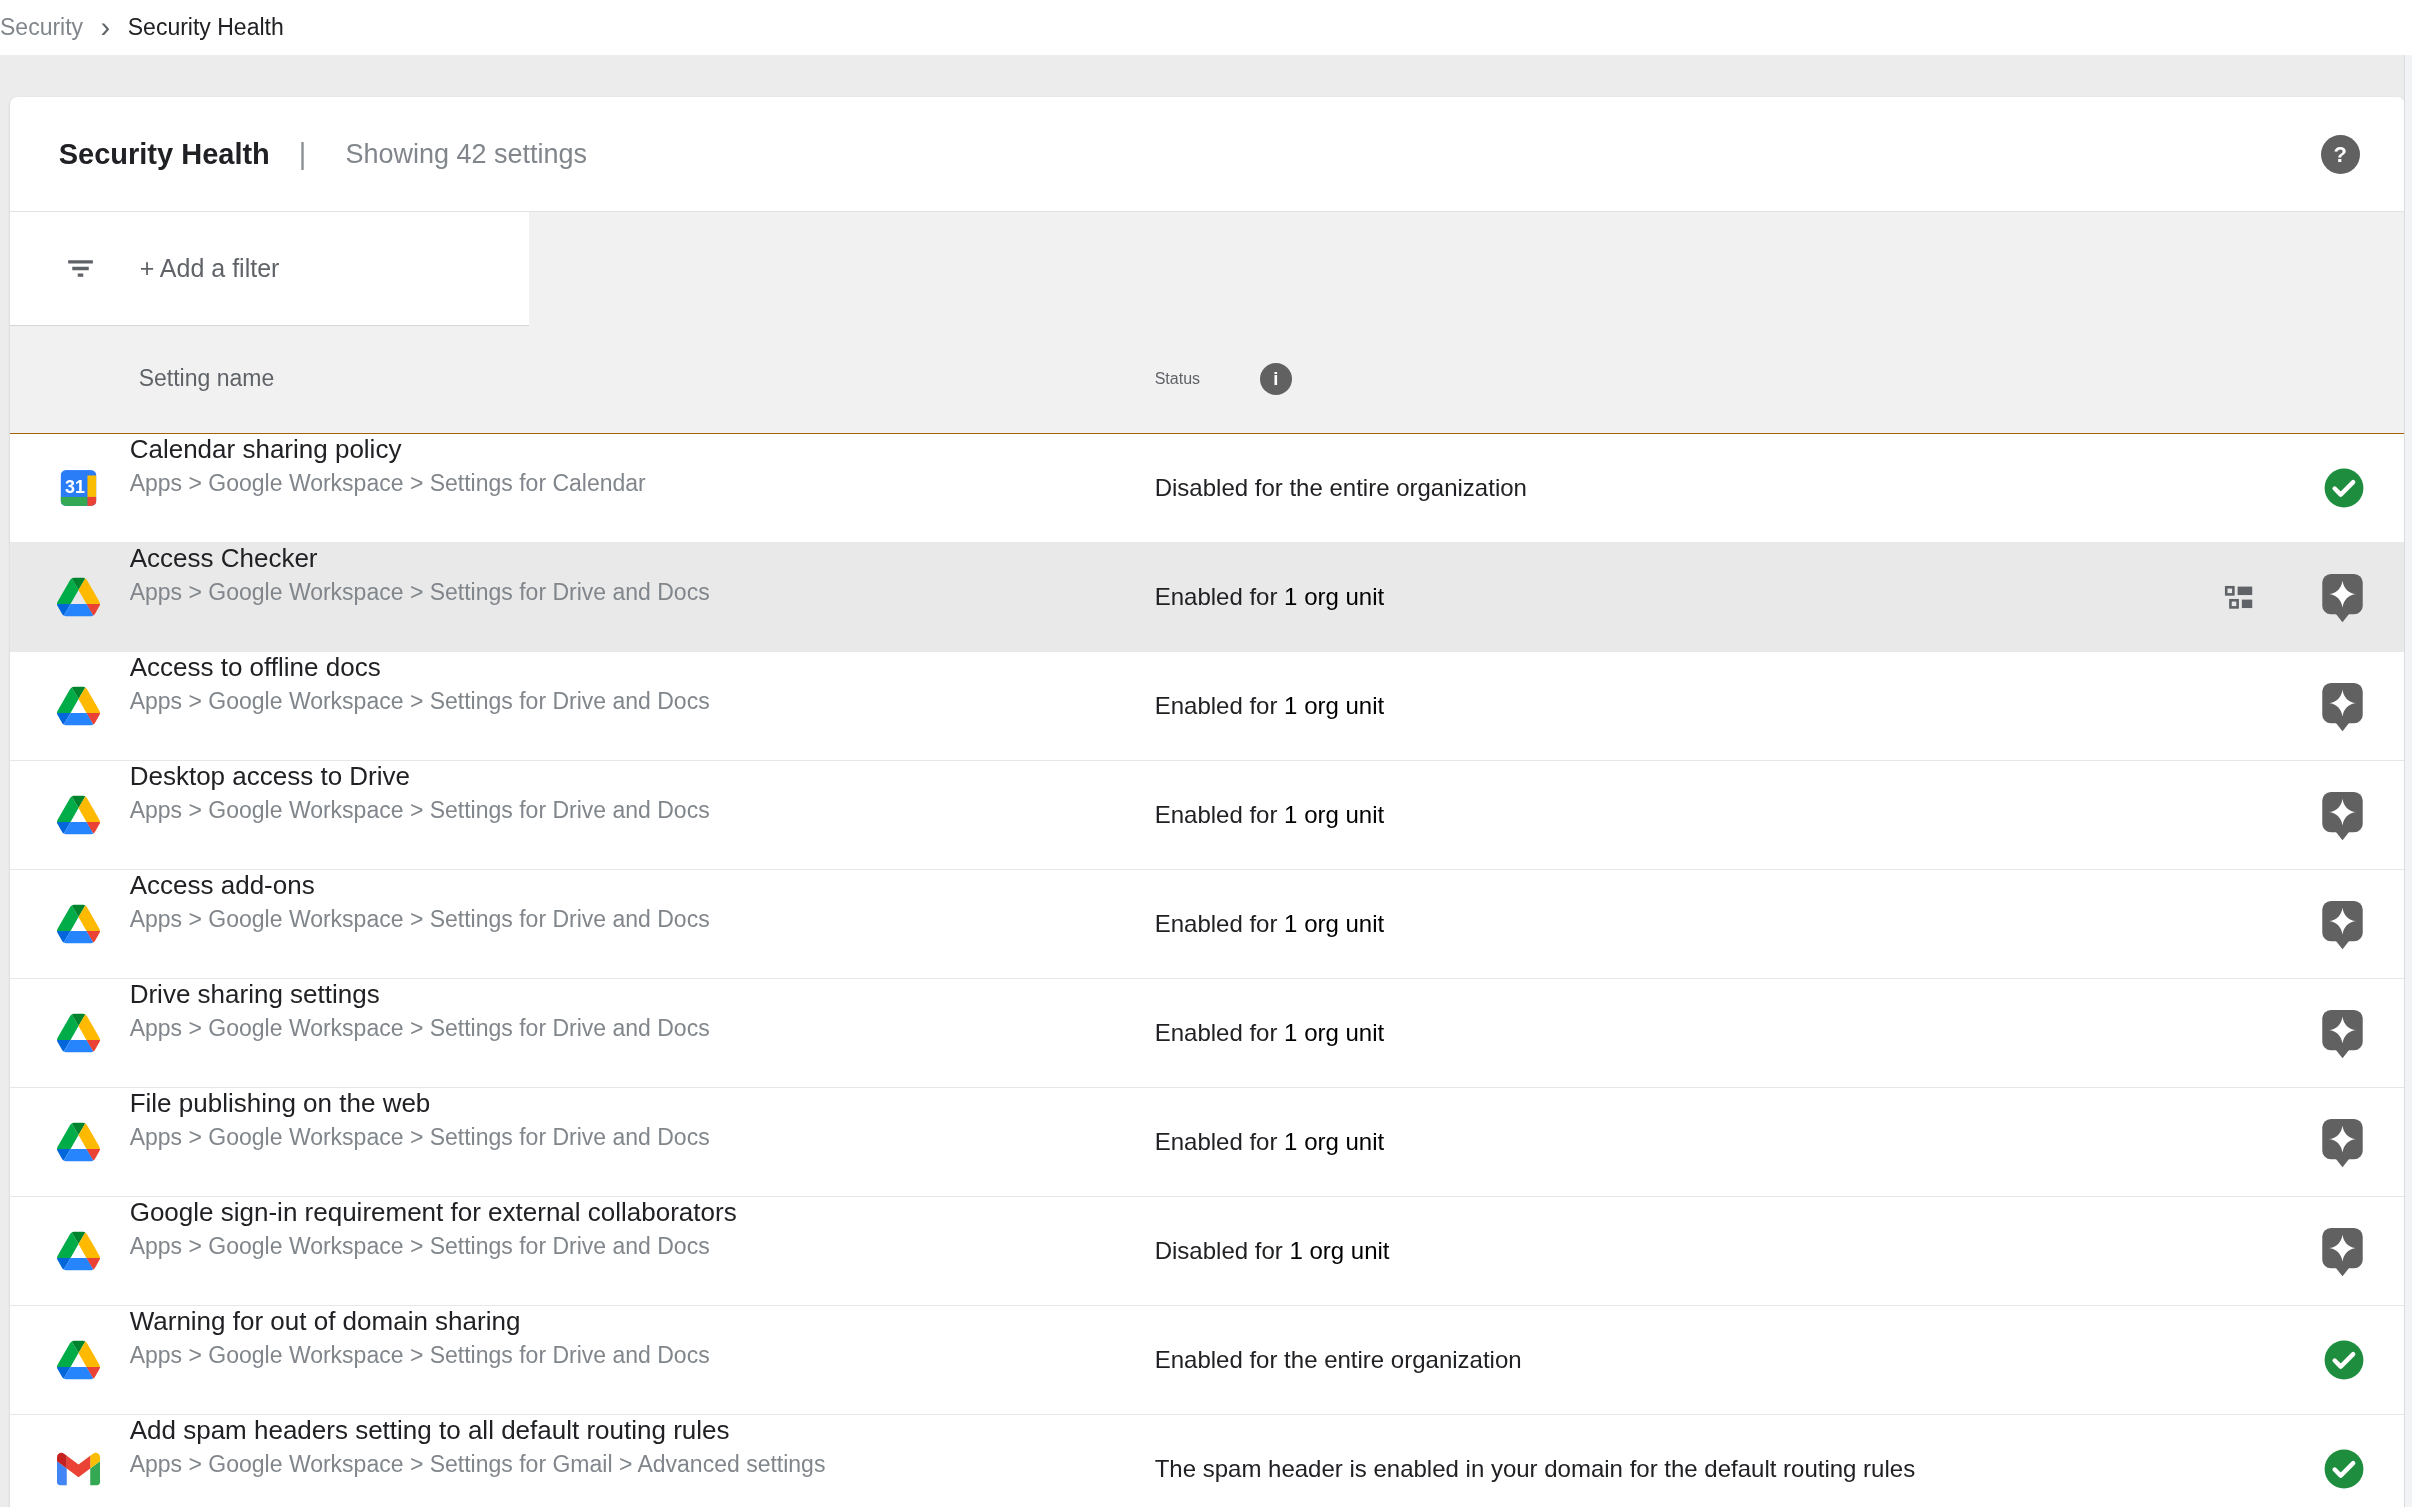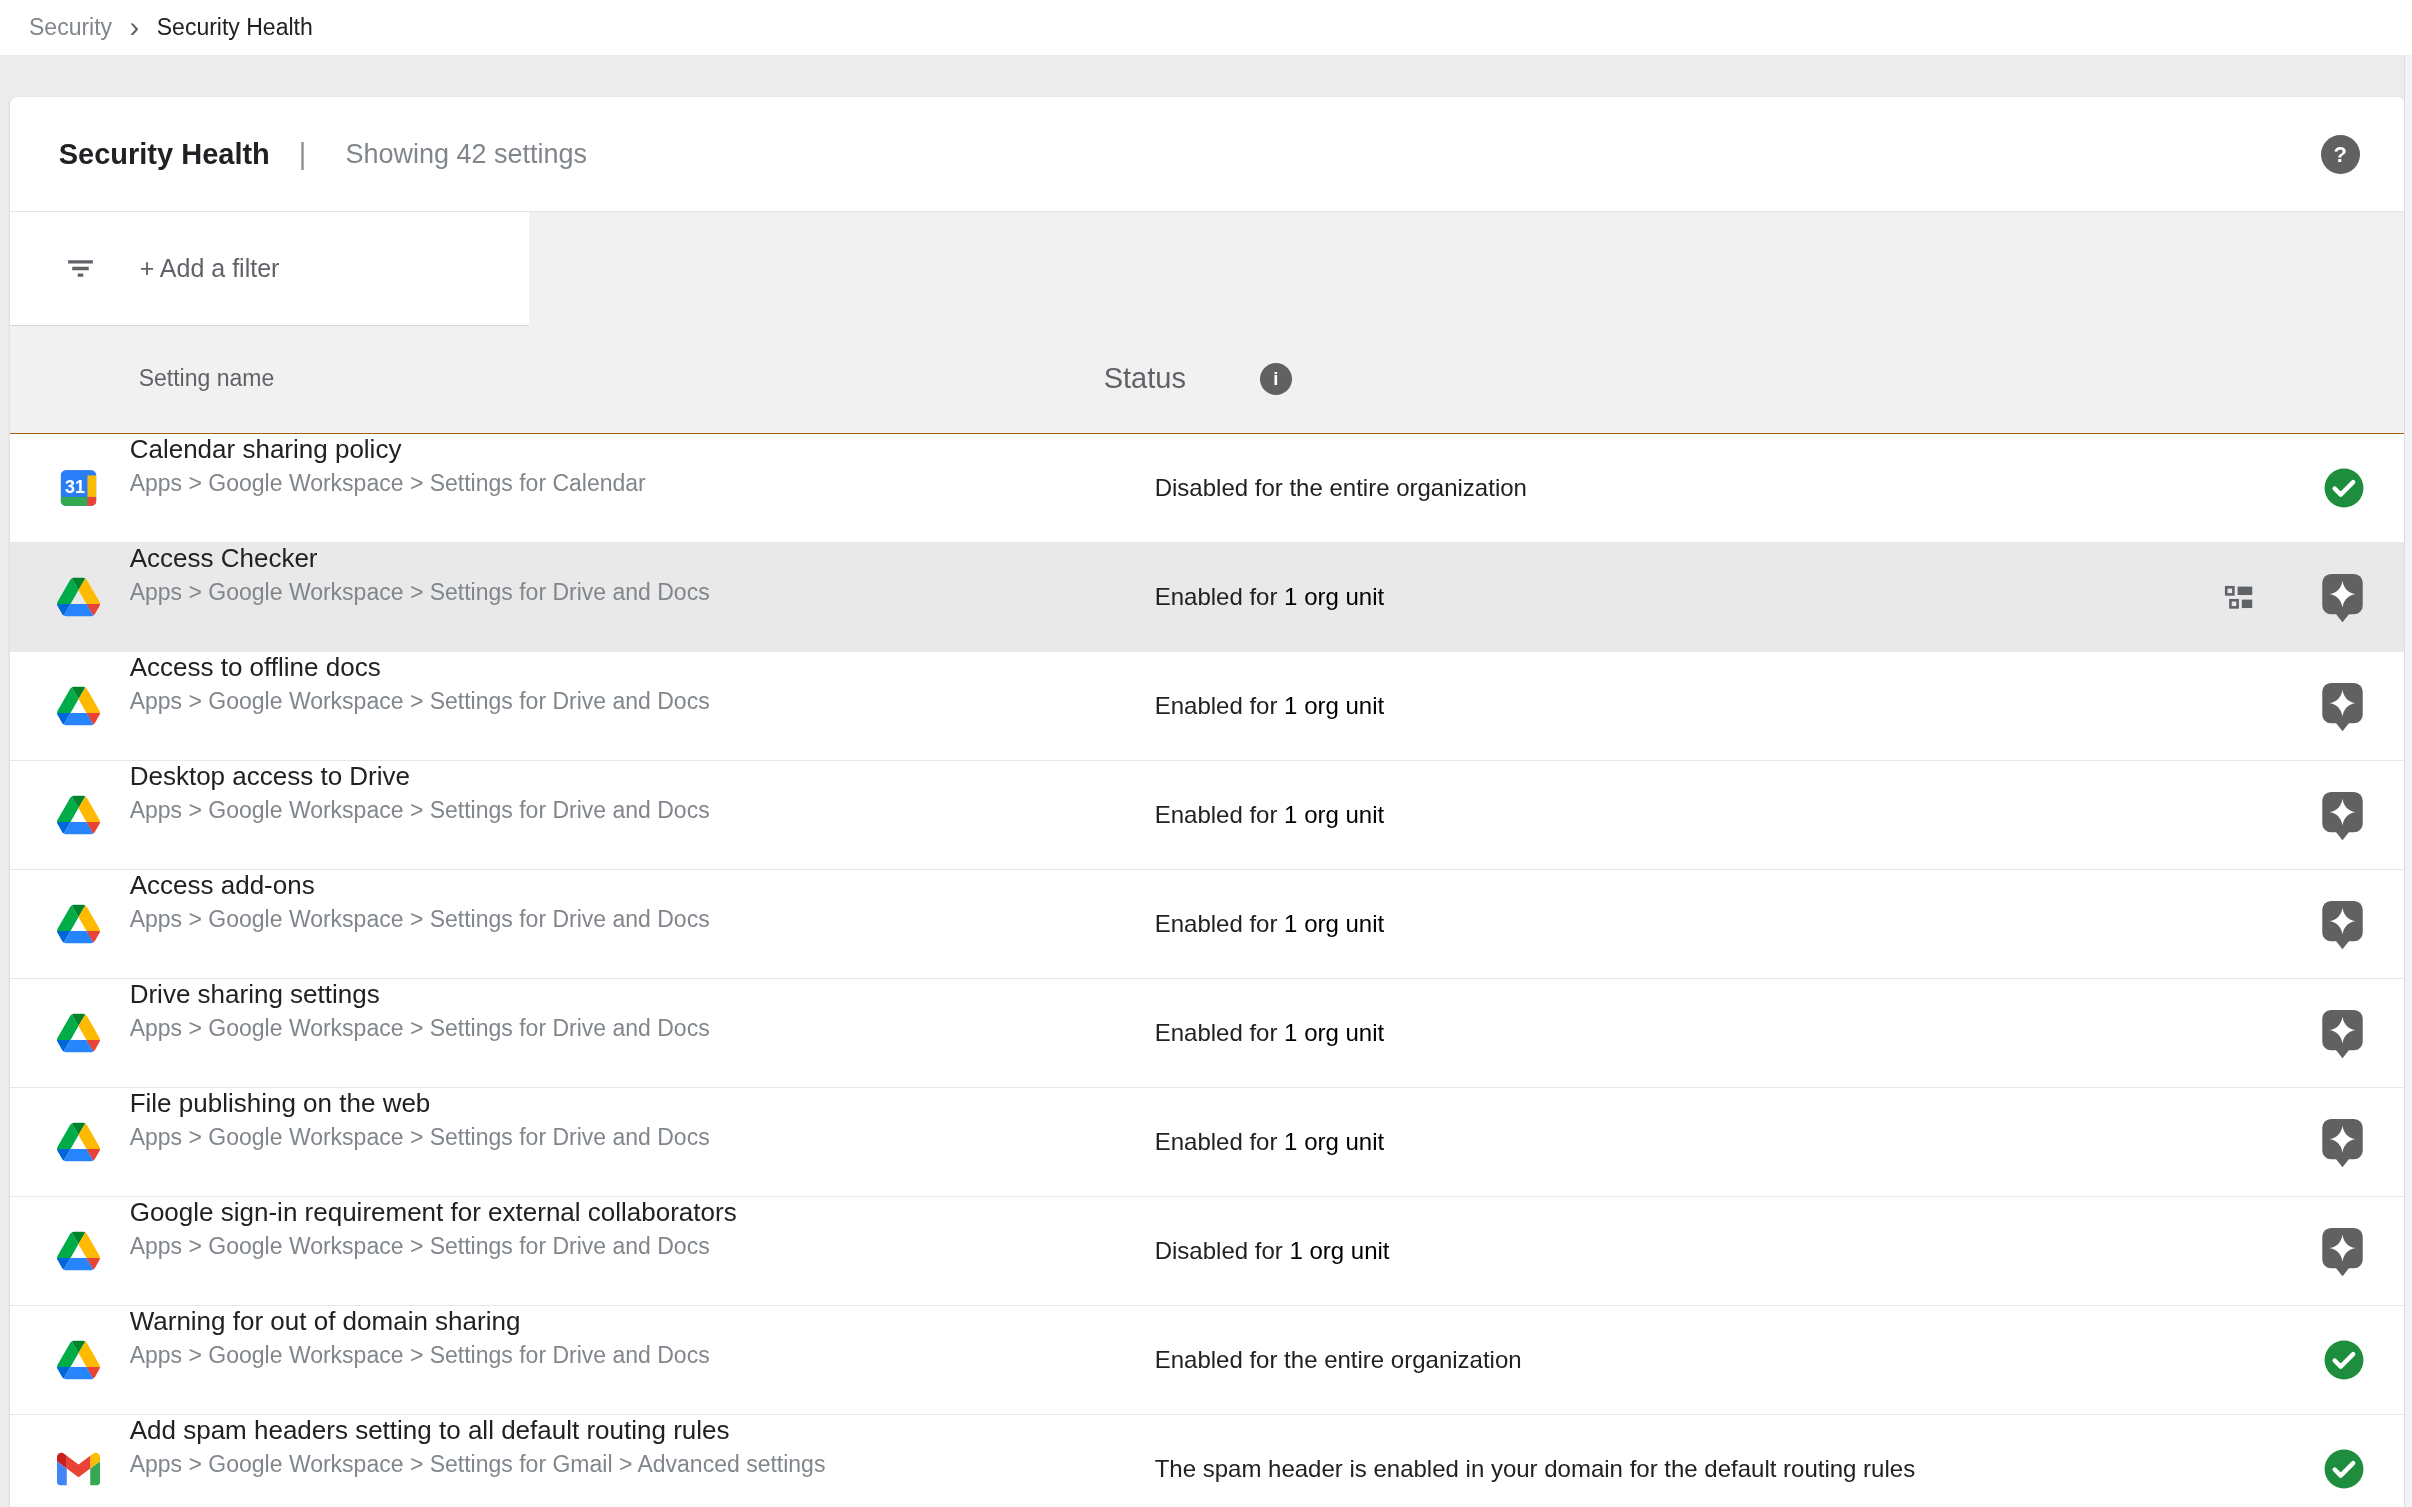--- a/index.html
+++ b/index.html
@@ -1,20 +1,20 @@
 <!DOCTYPE html>
 <html><head>
 <meta charset="utf-8">
 <style>
   * { margin:0; padding:0; box-sizing:border-box; }
   html,body { width:2412px; height:1508px; overflow:hidden; background:#ececec;
               font-family:"Liberation Sans", sans-serif; }
 
   
-  .topbar { height:55px; background:#ffffff; display:flex; align-items:center; padding-left:29px; }
+  .topbar { height:55px; background:#ffffff; display:flex; align-items:center; }
   .crumb-parent { font-size:23px; color:#80868b; cursor:pointer; }
   .crumb-sep    { font-size:29px; color:#5f6368; margin:0 17.5px; line-height:23px; }
   .crumb-current{ font-size:23px; color:#202124; font-weight:500; }
 
   
   .card { position:absolute; left:9.7px; top:97px; width:2395px; height:1411px;
           background:#ffffff; border-radius:7.8px 7.8px 0 0;
           box-shadow:0 1px 2.9px rgba(0,0,0,.14); overflow:hidden; }
 
   .card-header { height:115px; border-bottom:1px solid #e3e3e3; display:flex; align-items:center;
@@ -28,21 +28,21 @@
 
   
   .filter-zone { height:222px; background:#f1f1f1; position:relative; border-bottom:1px solid #a16207; }
   .filter-box { position:absolute; left:0; top:0; width:519px; height:114px; background:#ffffff;
                 border-bottom:1px solid #d6d6d6; display:flex; align-items:center; padding-left:54px;
                 cursor:pointer; }
   .filter-box svg { flex:0 0 auto; }
   .filter-label { font-size:25px; color:#5f6368; margin-left:43px; }
   .columns-row { position:absolute; left:0; right:0; bottom:0; height:109px; display:flex; align-items:center; }
   .col-setting { font-size:23px; color:#5f6368; font-weight:500; margin-left:129px; }
-  .col-status  { position:absolute; left:1094px; font-size:29px; color:#5f6368; font-weight:500; }
+  .col-status  { position:absolute; left:1145px; font-size:16px; color:#5f6368; font-weight:500; }
   .info-btn { position:absolute; left:1250px; width:32px; height:32px; border-radius:50%; background:#616161;
               color:#fff; display:flex; align-items:center; justify-content:center; font-size:18.4px;
               font-weight:700; font-style:normal; cursor:pointer; }
 
   
   .row { position:relative; height:109px; background:#fff; border-bottom:1px solid #e7e7e7;
          display:flex; flex-direction:column; justify-content:flex-start; padding-left:120px; cursor:pointer; }
   .row.hl { background:#e9e9e9; }
   .app-icon { position:absolute; left:47px; top:50%; transform:translateY(-50%); width:43px; height:43px; }
   .app-icon svg { width:43px; height:43px; display:block; }

